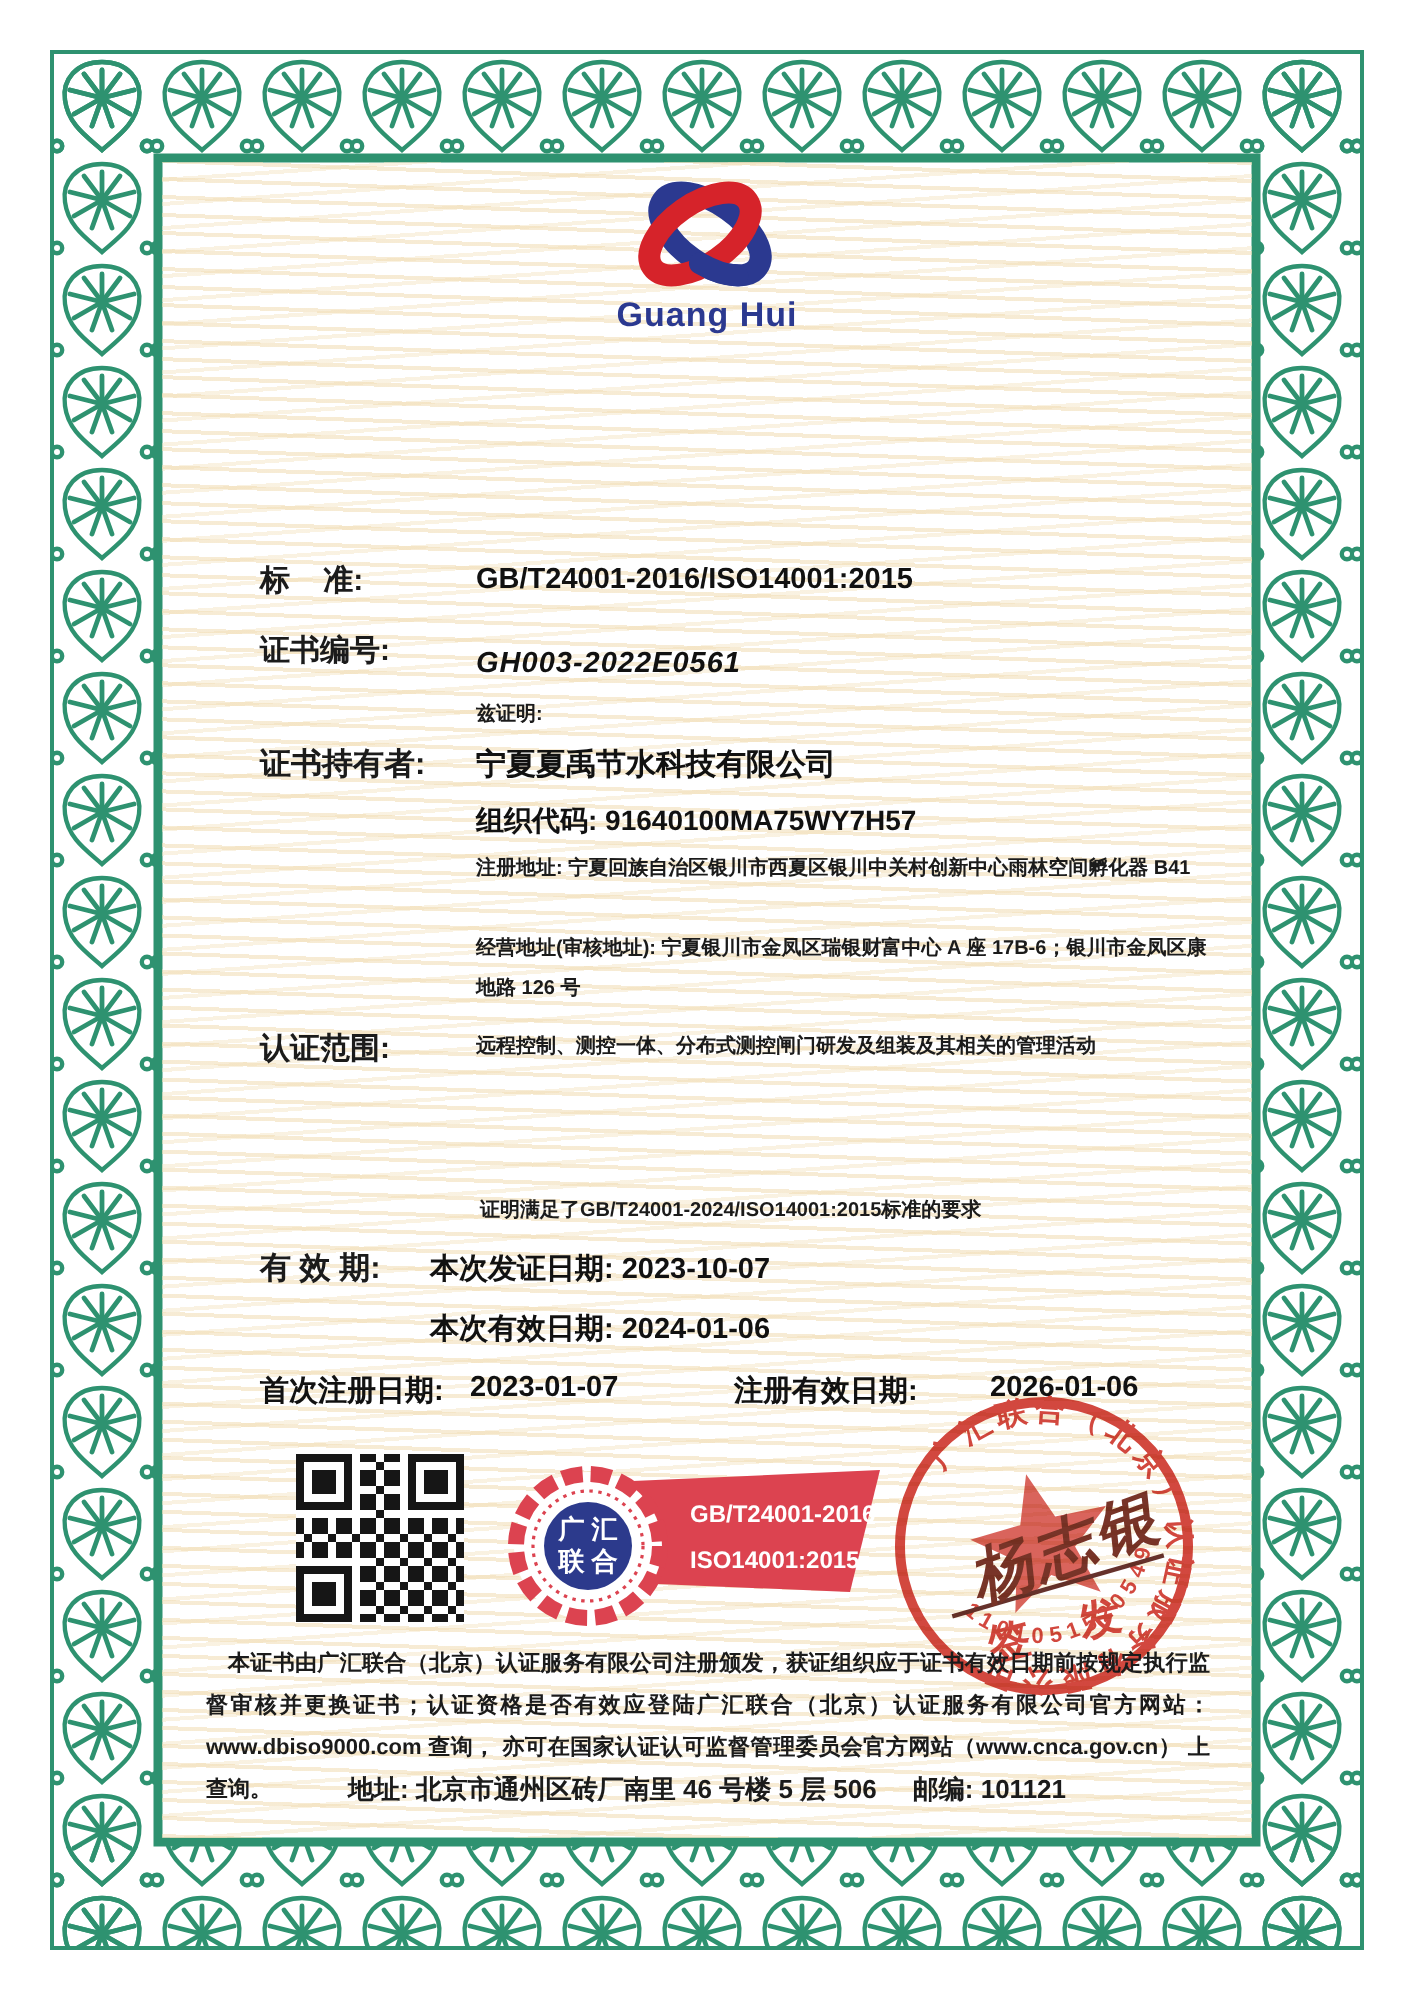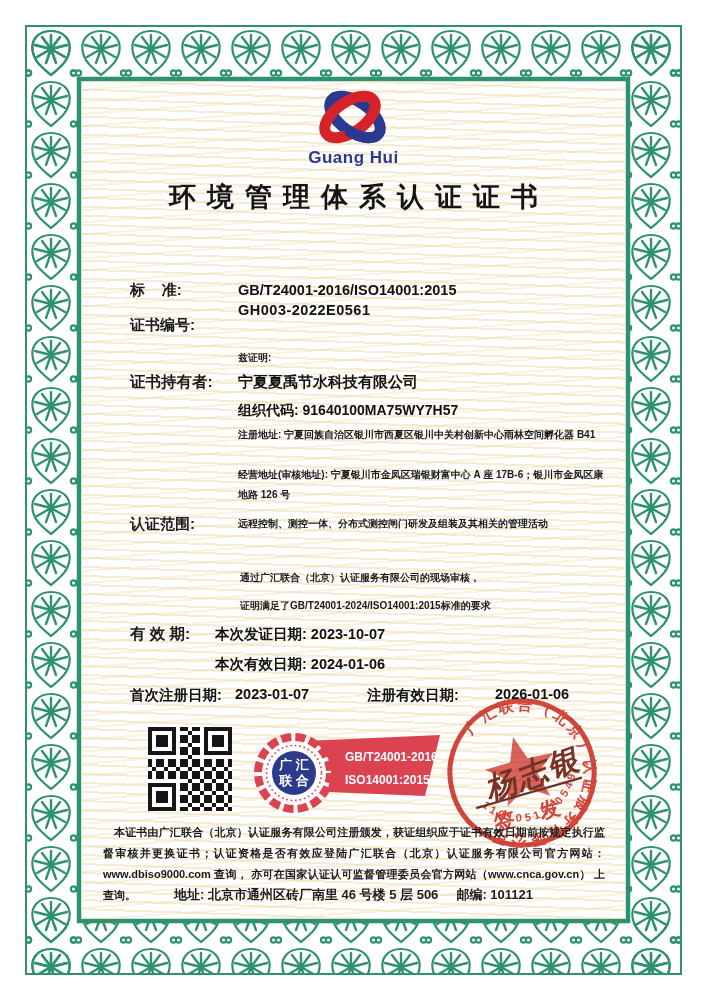--- a/index.html
+++ b/index.html
@@ -71,42 +71,40 @@
 
     <svg class="abs" style="left:305px;top:84px;width:96px;height:66px;" viewBox="0 0 96 66" aria-hidden="true">
       <g fill="none" stroke-linecap="round">
         <ellipse cx="50" cy="33" rx="29" ry="15" stroke="#2b3990" stroke-width="11" transform="rotate(35 50 33)"></ellipse>
         <ellipse cx="45" cy="33" rx="29" ry="15" stroke="#d6232a" stroke-width="11" transform="rotate(-35 45 33)"></ellipse>
         <ellipse cx="50" cy="33" rx="29" ry="15" stroke="#2b3990" stroke-width="11" transform="rotate(35 50 33)" pathLength="100" stroke-dasharray="14 86" stroke-dashoffset="-8"></ellipse>
       </g>
     </svg>
     <div class="abs ctr brand-text">Guang Hui</div>
 
-    <div class="abs ctr title">环境管理体系认证证书</div>
 
     <div class="abs lbl" style="left:130px;top:281px;">标    准:</div>
     <div class="abs val" style="left:238px;top:282px;">GB/T24001-2016/ISO14001:2015</div>
 
     <div class="abs lbl" style="left:130px;top:316px;">证书编号:</div>
-    <div class="abs val" style="left:238px;top:302px;letter-spacing:.5px;">GH003-2022E0561</div>
+    <div class="abs val" style="left:238px;top:324px;letter-spacing:.5px;font-style:italic;">GH003-2022E0561</div>
 
     <div class="abs small" style="left:238px;top:348px;font-size:10px;">兹证明:</div>
 
     <div class="abs lbl" style="left:130px;top:372px;font-size:15.5px;">证书持有者:</div>
     <div class="abs val" style="left:238px;top:373px;font-size:15px;">宁夏夏禹节水科技有限公司</div>
 
     <div class="abs val" style="left:238px;top:402px;font-size:14px;">组织代码: 91640100MA75WY7H57</div>
 
     <div class="abs small wrapcol" style="left:238px;top:425px;">注册地址: 宁夏回族自治区银川市西夏区银川中关村创新中心雨林空间孵化器 B41</div>
     <div class="abs small wrapcol" style="left:238px;top:465px;">经营地址(审核地址): 宁夏银川市金凤区瑞银财富中心 A 座 17B-6；银川市金凤区康地路 126 号</div>
 
     <div class="abs lbl" style="left:130px;top:515px;">认证范围:</div>
     <div class="abs small wrapcol" style="left:238px;top:513px;line-height:21px;">远程控制、测控一体、分布式测控闸门研发及组装及其相关的管理活动</div>
 
-    <div class="abs small" style="left:240px;top:568px;">通过广汇联合（北京）认证服务有限公司的现场审核，</div>
     <div class="abs small" style="left:240px;top:596px;">证明满足了GB/T24001-2024/ISO14001:2015标准的要求</div>
 
     <div class="abs lbl" style="left:130px;top:624px;font-size:15.5px;">有 效 期:</div>
     <div class="abs val" style="left:215px;top:625px;">本次发证日期: 2023-10-07</div>
     <div class="abs val" style="left:215px;top:655px;">本次有效日期: 2024-01-06</div>
 
     <div class="abs val" style="left:130px;top:686px;">首次注册日期:</div>
     <div class="abs val" style="left:235px;top:686px;text-align:right;">2023-01-07</div>
     <div class="abs val" style="left:367px;top:686px;">注册有效日期:</div>
     <div class="abs val" style="left:495px;top:686px;">2026-01-06</div>

